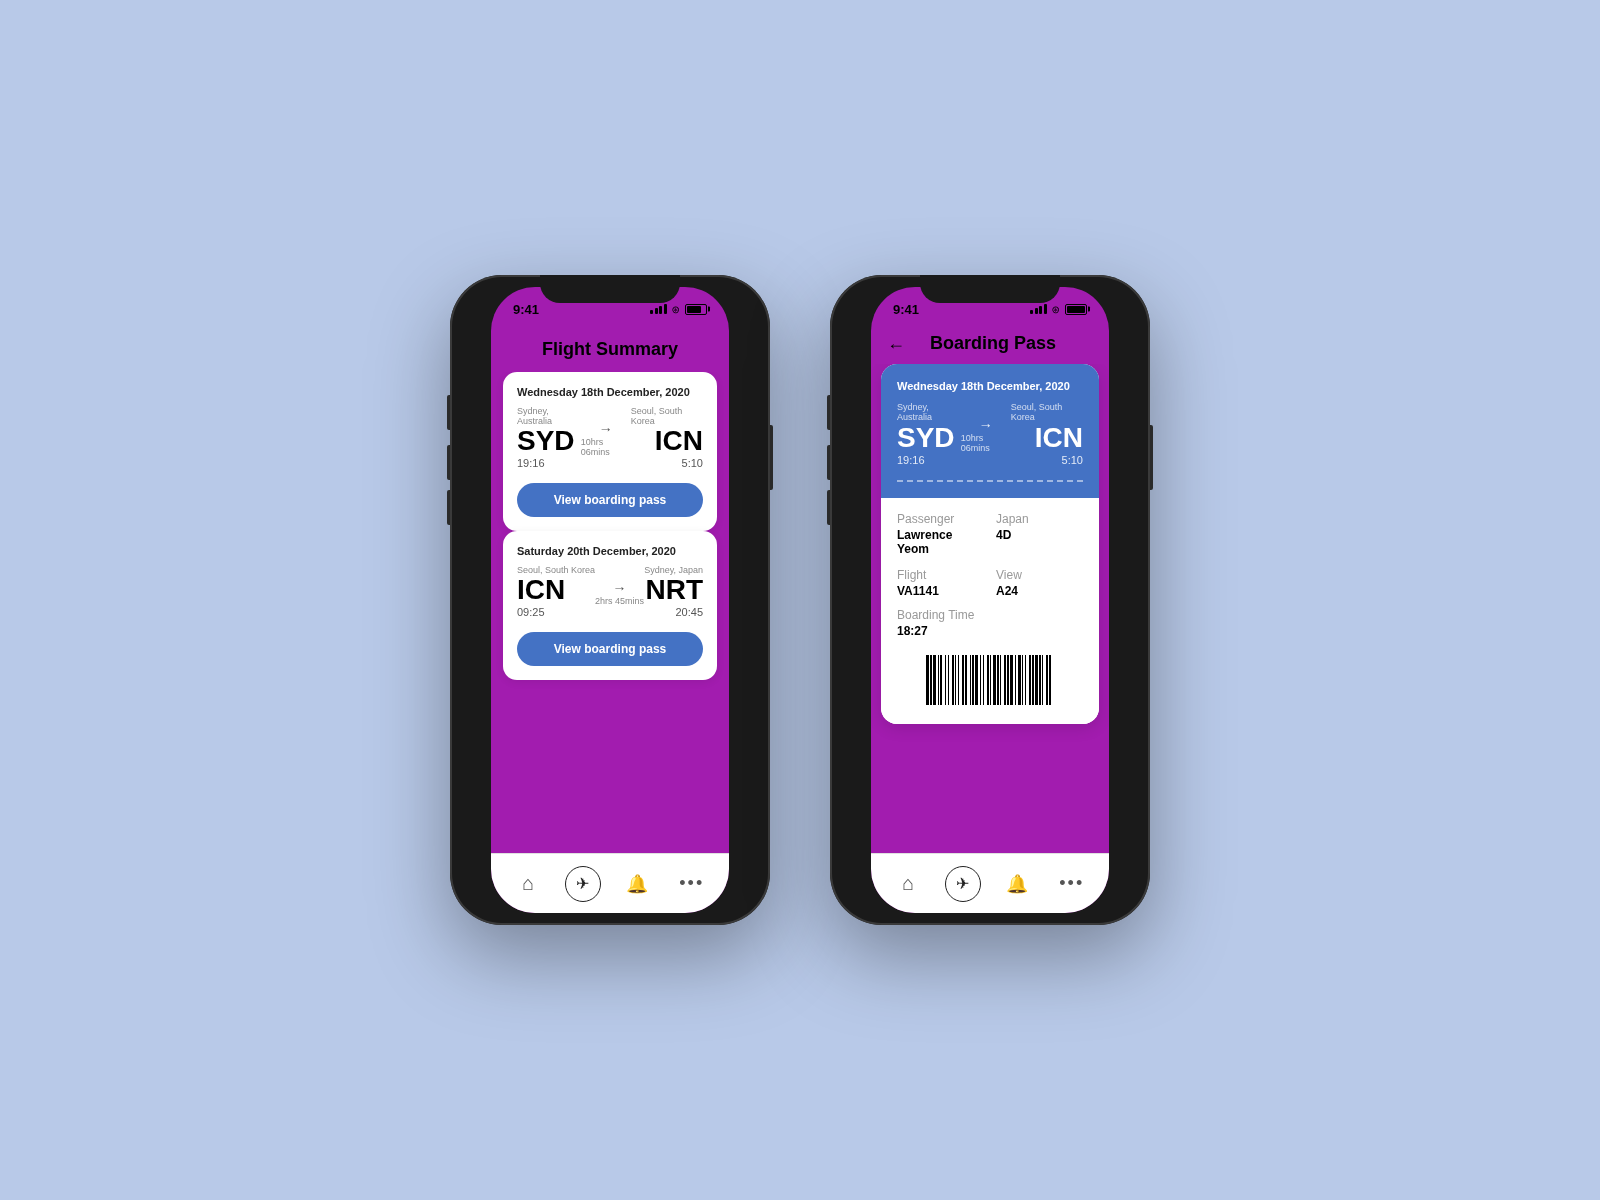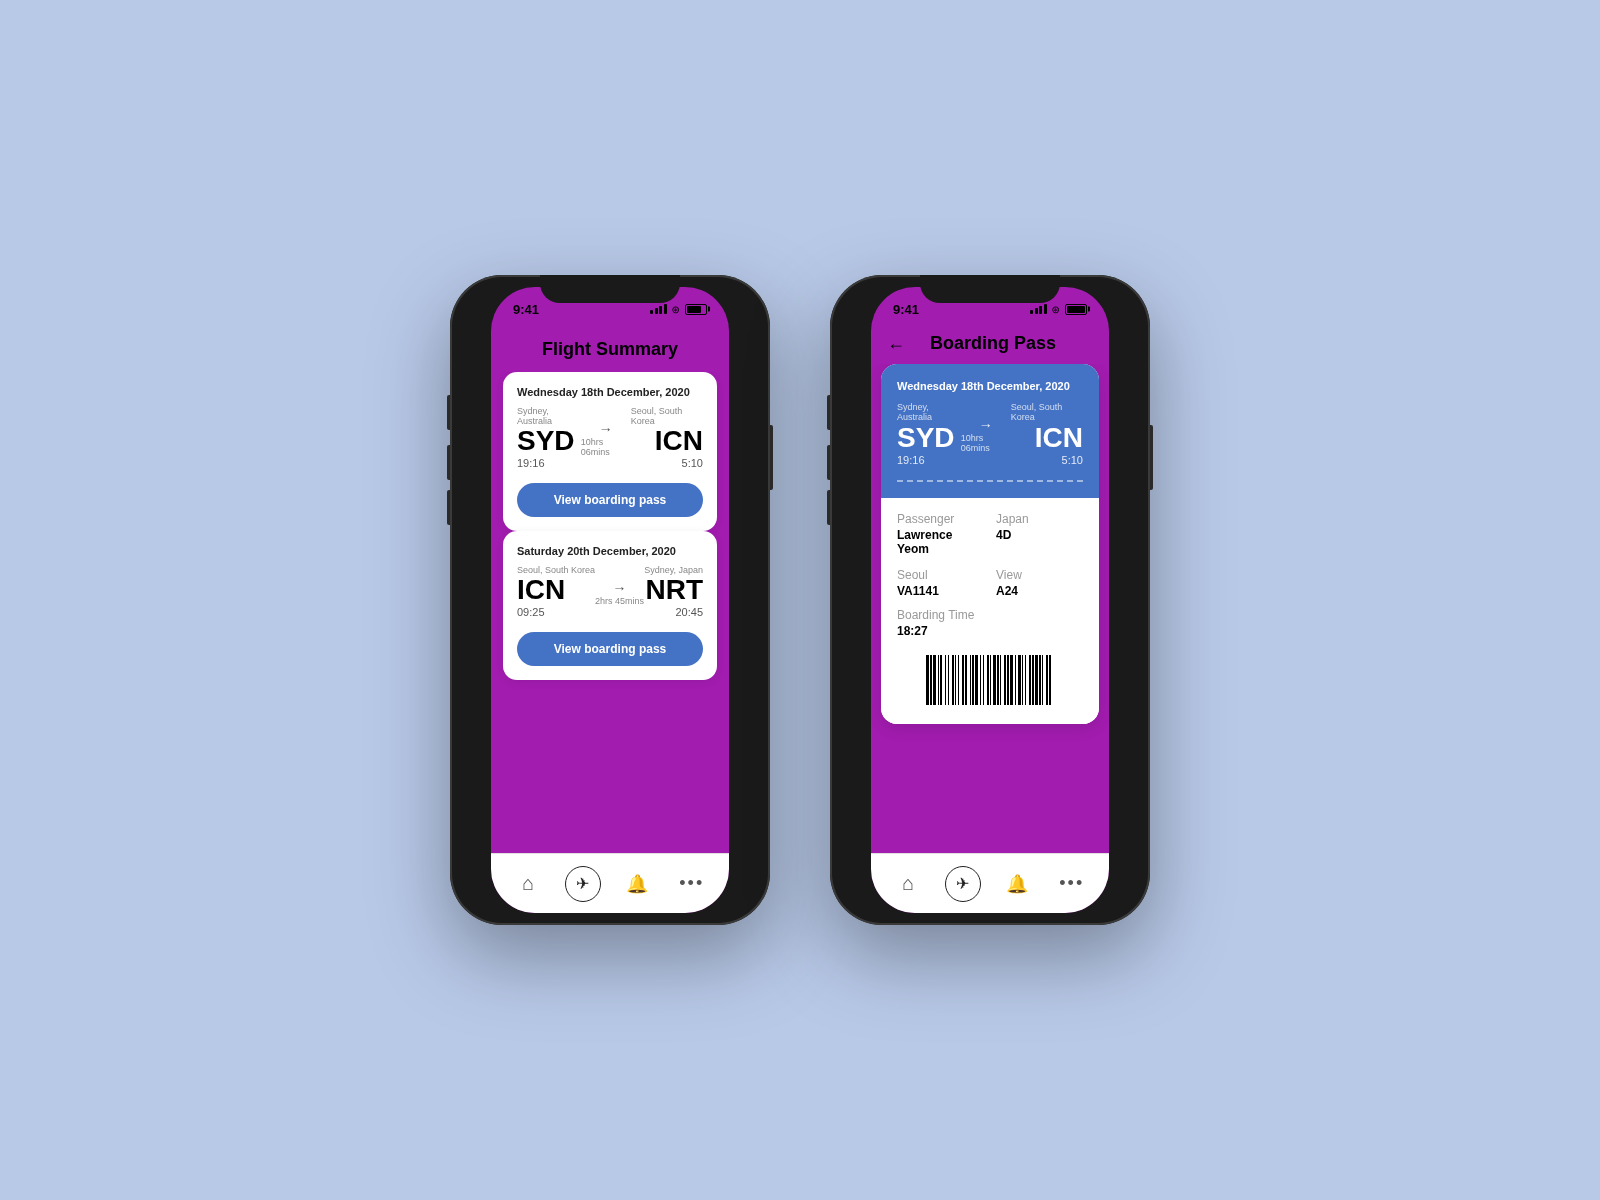--- a/index.html
+++ b/index.html
@@ -633,21 +633,21 @@
             <div class="bp-info-grid">
               <div class="bp-info-item">
                 <span class="bp-info-label">Passenger</span>
                 <span class="bp-info-value">Lawrence Yeom</span>
               </div>
               <div class="bp-info-item">
                 <span class="bp-info-label">Japan</span>
                 <span class="bp-info-value">4D</span>
               </div>
               <div class="bp-info-item">
-                <span class="bp-info-label">Seoul</span>
+                <span class="bp-info-label">Flight</span>
                 <span class="bp-info-value">VA1141</span>
               </div>
               <div class="bp-info-item">
                 <span class="bp-info-label">View</span>
                 <span class="bp-info-value">A24</span>
               </div>
             </div>
             <div class="bp-boarding-time">
               <span class="bp-info-label">Boarding Time</span>
               <span class="bp-info-value">18:27</span>

